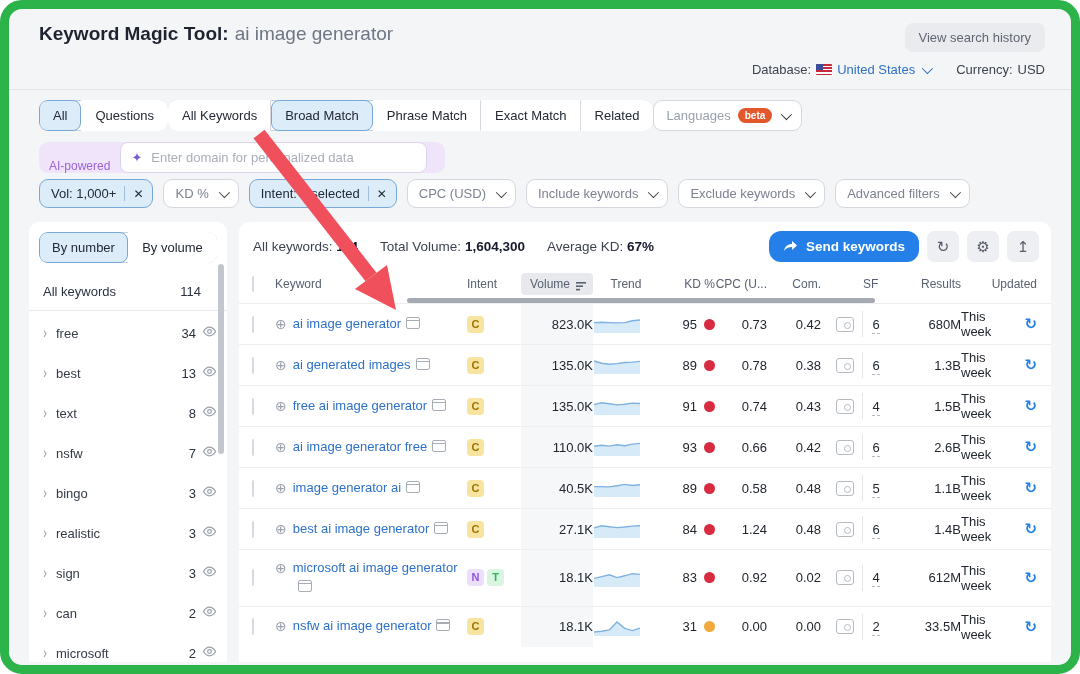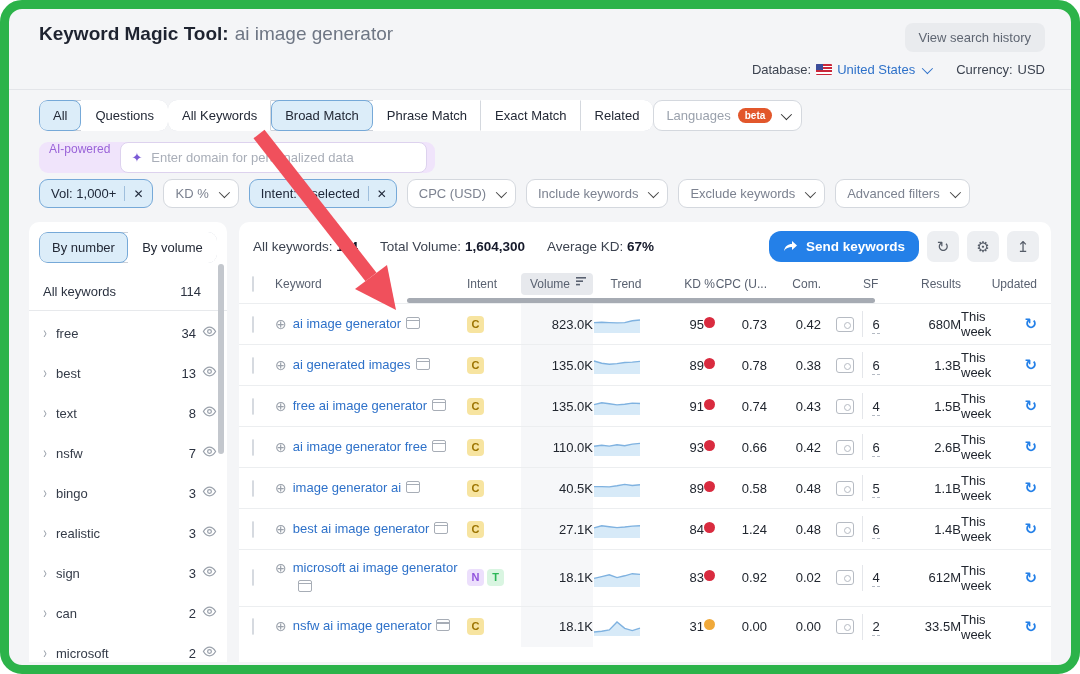--- a/index.html
+++ b/index.html
@@ -29,21 +29,21 @@
   .segmented{display:flex;border-radius:9px;overflow:hidden;box-shadow:0 0 0 1px #ccd1d9 inset;background:#fff;}
   .seg-btn{font-size:13px;color:#232936;background:#fff;border:1px solid transparent;border-right:1px solid #d4d8de;
     padding:7px 13px;cursor:pointer;}
   .seg-btn:last-child{border-right:1px solid transparent;}
   .seg-btn.active{background:#dcedf9;border:1px solid #76a9d8;border-radius:8px;}
   .lang-btn{display:flex;align-items:center;gap:7px;background:#fff;border:1px solid #d4d8de;border-radius:9px;
     color:#9aa1ac;font-size:13px;padding:7px 12px;cursor:pointer;}
   .beta-badge{background:#e2572b;color:#fff;font-size:10px;border-radius:8px;padding:2px 7px;font-weight:bold;}
   .lang-btn .chev{color:#333;}
 
-  .ai-row{display:flex;align-items:flex-start;margin-top:11px;background:#f0e4fb;border-radius:9px;width:fit-content;padding-right:8px;}
+  .ai-row{display:flex;align-items:flex-end;margin-top:11px;background:#f0e4fb;border-radius:9px;width:fit-content;padding-right:18px;}
   .ai-chip{color:#9a63d8;font-size:12px;padding:0 10px;}
   .ai-input-wrap{display:flex;align-items:center;background:#fff;border:1px solid #ddd2ee;border-radius:8px;padding:6px 10px;width:285px;}
   .sparkle{color:#7b5bd6;font-size:13px;margin-right:7px;}
   .ai-input{border:none;outline:none;font-size:13px;color:#30363f;width:100%;background:transparent;}
   .ai-input::placeholder{color:#a9aeb8;}
 
   .chips-row{display:flex;align-items:center;gap:10px;margin-top:6px;}
   .chip{display:flex;align-items:center;gap:8px;background:#fff;border:1px solid #d4d8de;border-radius:9px;
     font-size:13px;color:#7c8290;padding:6px 11px;cursor:pointer;}
   .chip.active{background:#dcedf9;border-color:#76a9d8;color:#20293a;padding:6px 0 6px 11px;}
@@ -76,36 +76,36 @@
   .send-btn{display:flex;align-items:center;gap:8px;background:#2480e8;color:#fff;border:none;border-radius:12px;
     font-size:13.5px;font-weight:bold;padding:8px 14px;cursor:pointer;}
   .tool-icon-btn{background:#edeff2;border:none;border-radius:7px;width:32px;height:31px;color:#555c68;
     font-size:15px;cursor:pointer;display:flex;align-items:center;justify-content:center;}
 
   
   .grid-row{display:grid;grid-template-columns:36px 192px 54px 72px 66px 56px 52px 54px 42px 26px 72px 1fr;
     align-items:center;padding-right:14px;}
   .thead{font-size:12px;color:#596170;padding-top:4px;padding-bottom:8px;position:relative;}
   .thead .c{padding:2px 0;}
-  .th-volume{background:#e7e9ed;border-radius:4px;padding:4px 6px !important;display:flex;justify-content:flex-end;gap:6px;align-items:flex-start;}
+  .th-volume{background:#e7e9ed;border-radius:4px;padding:4px 6px !important;display:flex;justify-content:flex-end;gap:6px;align-items:flex-end;}
   .right{text-align:right;}
   .center{text-align:center;}
   .hscroll{position:absolute;left:168px;bottom:0;width:468px;height:5px;background:#a6abb3;border-radius:3px;}
   .checkbox{width:15px;height:15px;border:1px solid #d6dae0;border-radius:4px;background:#fbfcfd;margin-left:13px;}
   .tbody{overflow:hidden;}
   .trow{border-top:1px solid #eceef0;min-height:40px;font-size:13px;color:#21262f;}
   .kw-cell{display:flex;align-items:flex-start;gap:6px;padding:9px 6px 9px 0;line-height:1.45;}
   .plus-ico{color:#9aa1ab;font-size:14px;line-height:1.3;}
   .kw-link{color:#2e71c9;cursor:pointer;}
   .serp-mini{display:inline-block;width:12px;height:10px;border:1.4px solid #a7adb6;border-radius:2px;vertical-align:-1px;margin-left:5px;position:relative;}
   .serp-mini::after{content:"";position:absolute;left:0;right:0;top:2px;height:1.4px;background:#a7adb6;}
   .intent-badge{display:inline-block;width:17px;height:17px;border-radius:4px;font-size:11px;font-weight:bold;
     text-align:center;line-height:17px;margin-right:3px;}
   .vol-cell{background:#f6f7f9;align-self:stretch;display:flex;align-items:center;justify-content:flex-end;}
-  .kd-cell{display:flex;align-items:flex-start;justify-content:flex-end;}
+  .kd-cell{display:flex;align-items:center;justify-content:flex-end;gap:7px;}
   .kd-dot{width:11px;height:11px;border-radius:50%;}
   .sf-ico-cell{display:flex;align-items:center;justify-content:flex-end;gap:8px;align-self:stretch;}
   .sf-ico{width:16px;height:13px;border:1.4px solid #b6bbc3;border-radius:3px;position:relative;}
   .sf-ico::after{content:"";position:absolute;right:2px;bottom:2px;width:5px;height:5px;border:1.2px solid #b6bbc3;border-radius:50%;}
   .sf-div{width:1px;background:#e4e6ea;height:26px;}
   .sf-num{border-bottom:1px dashed #b4bac3;padding-bottom:1px;cursor:pointer;}
   .upd-cell{display:flex;align-items:center;justify-content:flex-end;gap:6px;}
   .refresh-blue{color:#2480e8;font-weight:bold;font-size:15px;cursor:pointer;}
   .spark{display:block;}
 

